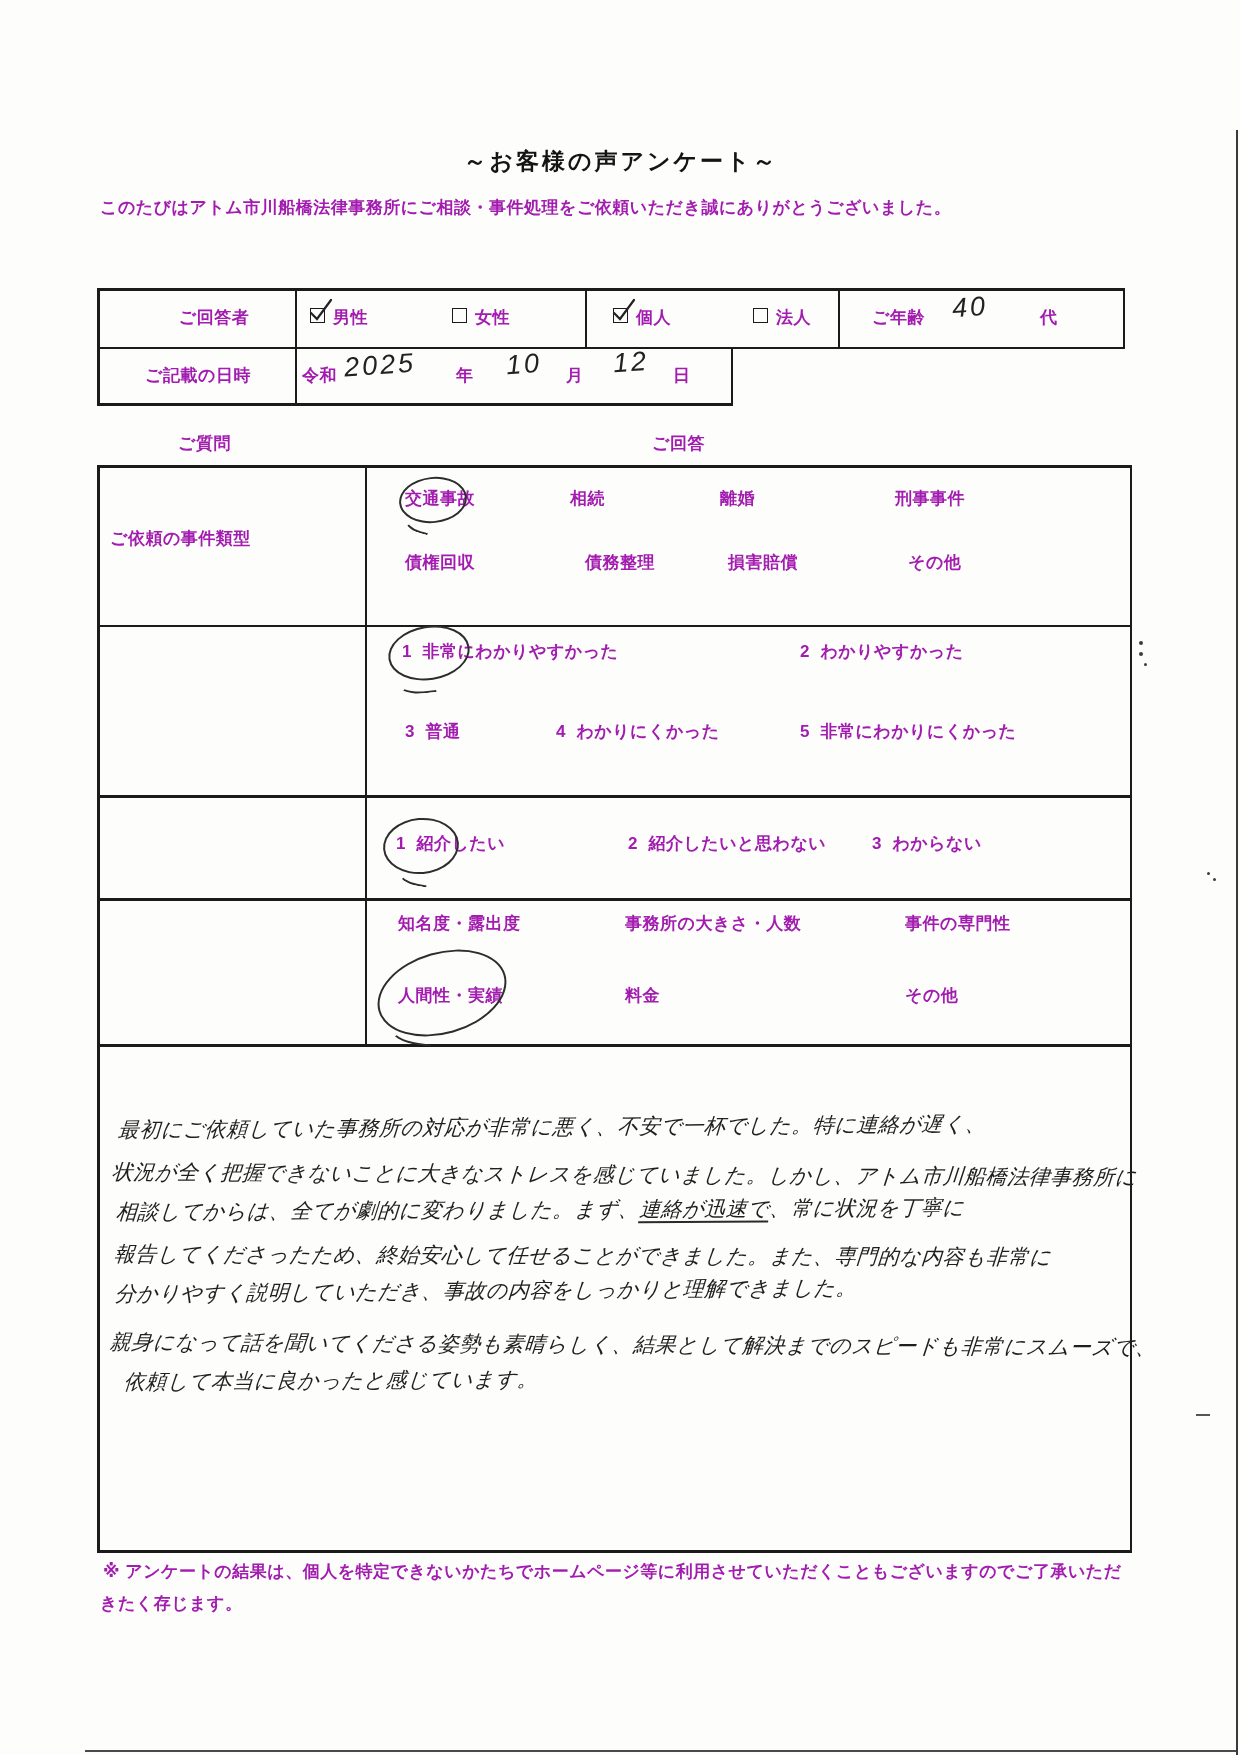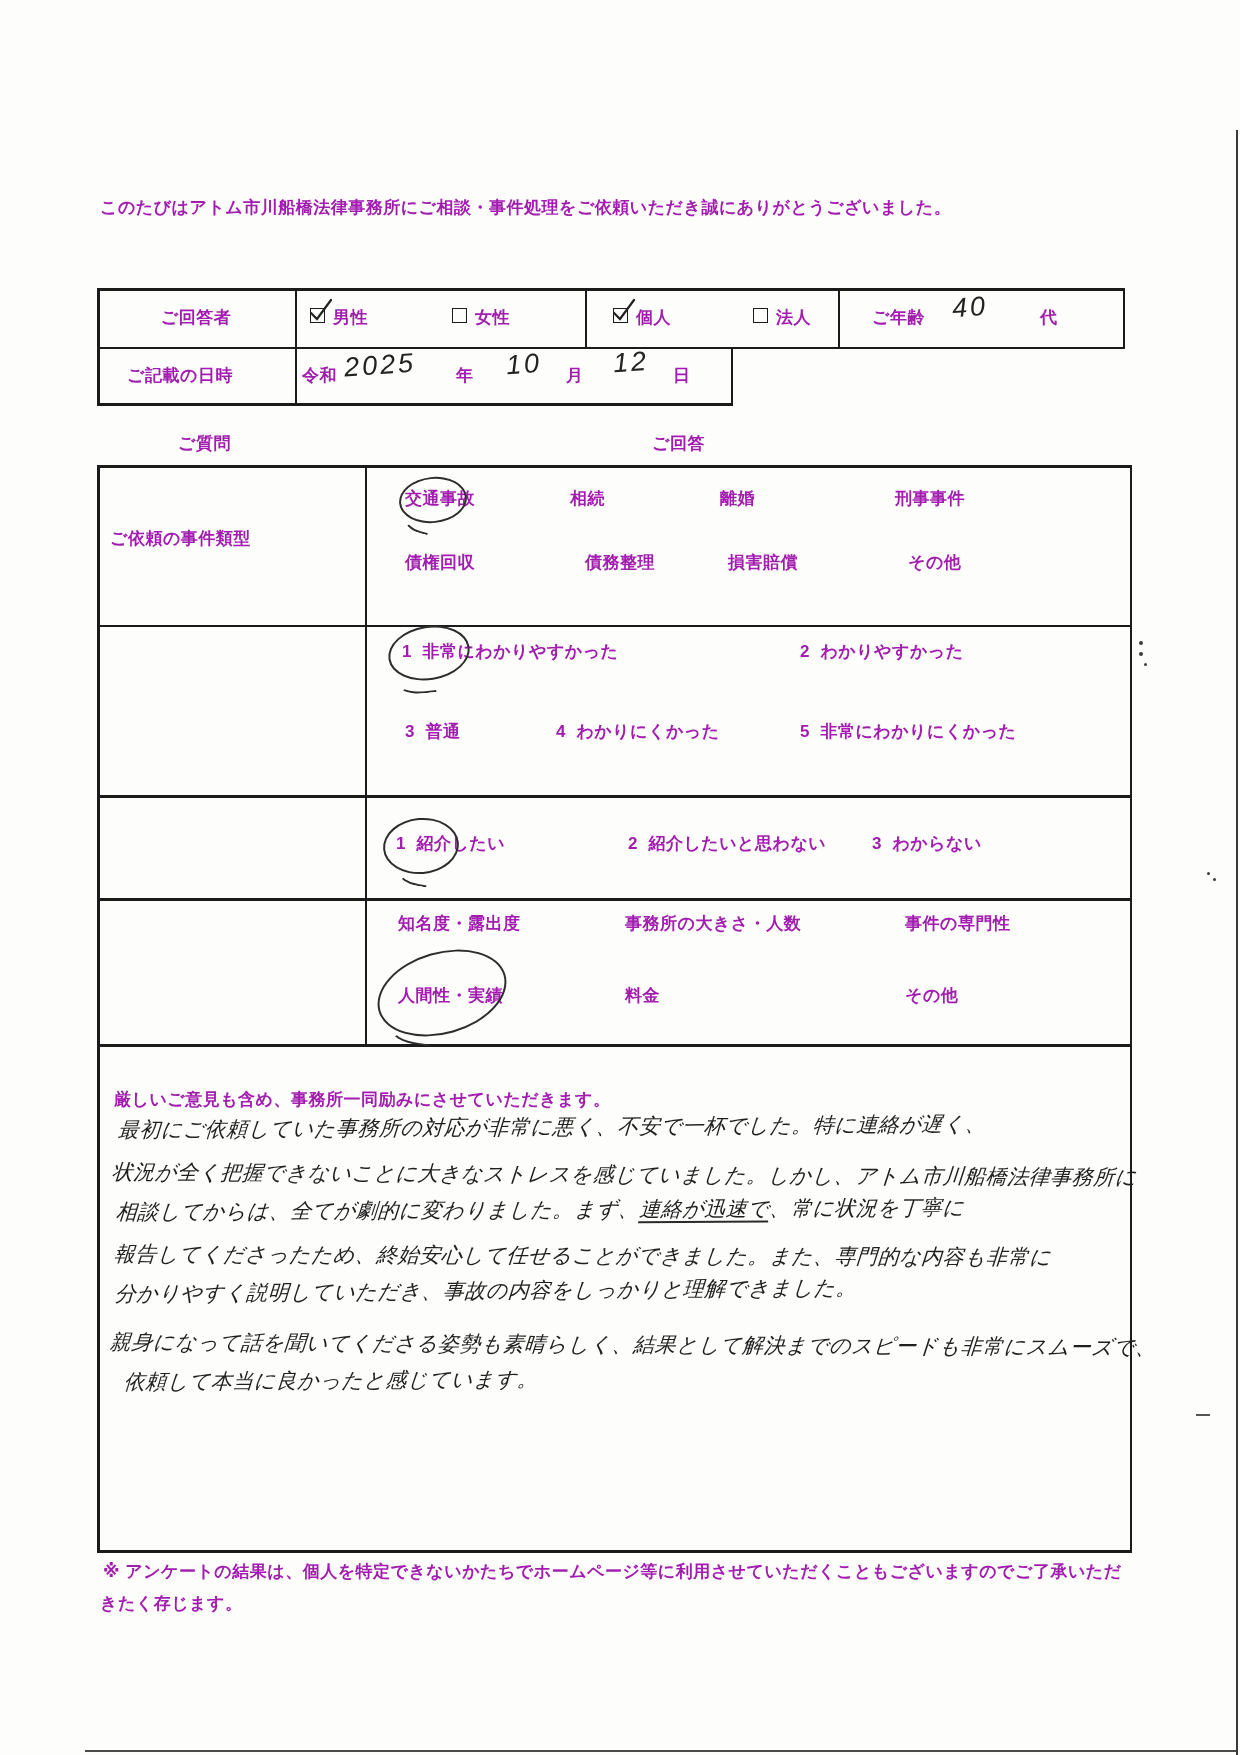--- a/index.html
+++ b/index.html
@@ -6,21 +6,21 @@
   .page{
     position:relative;width:1240px;height:1755px;margin:0 auto;
     background:#fdfdfc;overflow:hidden;
     font-family:"Liberation Sans","DejaVu Sans",sans-serif;
     color:#141414;
   }
   
   .pt{position:absolute;font-size:17px;font-weight:600;color:#a21caf;white-space:nowrap;letter-spacing:.5px;}
   .wrap{white-space:normal;line-height:23px;}
   .ttl{position:absolute;left:97px;width:1048px;text-align:center;font-size:23px;font-weight:700;letter-spacing:3px;}
-  .ctr{text-align:center;}
+  .ctr{text-align:center;margin-left:18px;}
   
   .bl{position:absolute;background:#1b1b1b;}
   
   .cb{position:absolute;width:13px;height:13px;border:1.6px solid #1b1b1b;background:transparent;}
   .ck{position:absolute;left:-4px;top:-12px;width:27px;height:27px;overflow:visible;}
   .ck path{stroke:#222;stroke-width:2.2;fill:none;stroke-linecap:round;}
   
   .hw{position:absolute;font-size:21px;font-weight:400;color:#1f1f1f;white-space:nowrap;
       font-style:italic;letter-spacing:.5px;transform-origin:left center;}
   .hnum{position:absolute;font-size:27px;font-weight:400;color:#222;font-style:italic;
@@ -31,20 +31,21 @@
   .mtail{position:absolute;border:0;border-bottom:2px solid #2d2d2d;border-left:2px solid transparent;
          border-radius:0 0 0 70%;background:transparent;}
   
   .speck{position:absolute;background:#3c3c3c;border-radius:50%;}
 </style>
 </head>
 <body>
 
 <div class="page">
 
+  <div class="ttl" style="top:146px">～お客様の声アンケート～</div>
   <div class="pt" style="left:100px;top:196px;font-weight:700">このたびはアトム市川船橋法律事務所にご相談・事件処理をご依頼いただき誠にありがとうございました。</div>
 
   <div class="bl" style="left:97px;top:288px;width:1028px;height:3px"></div>
   <div class="bl" style="left:97px;top:347px;width:1028px;height:2px"></div>
   <div class="bl" style="left:97px;top:403px;width:636px;height:3px"></div>
   <div class="bl" style="left:97px;top:288px;width:3px;height:118px"></div>
   <div class="bl" style="left:295px;top:288px;width:2px;height:118px"></div>
   <div class="bl" style="left:585px;top:288px;width:2px;height:61px"></div>
   <div class="bl" style="left:838px;top:288px;width:2px;height:61px"></div>
   <div class="bl" style="left:1123px;top:288px;width:2px;height:61px"></div>
@@ -126,21 +127,20 @@
 
   <div class="pt" style="left:398px;top:912px">知名度・露出度</div>
   <div class="pt" style="left:625px;top:912px">事務所の大きさ・人数</div>
   <div class="pt" style="left:905px;top:912px">事件の専門性</div>
   <div class="pt" style="left:398px;top:984px">人間性・実績</div>
   <div class="pt" style="left:625px;top:984px">料金</div>
   <div class="pt" style="left:905px;top:984px">その他</div>
   <div class="mark" style="left:376px;top:952px;width:128px;height:78px;transform:rotate(-16deg)"></div>
   <div class="mtail" style="left:390px;top:1026px;width:40px;height:16px;transform:rotate(8deg)"></div>
 
-  <div class="pt" style="left:114px;top:1088px">厳しいご意見も含め、事務所一同励みにさせていただきます。</div>
 
   <div class="hw" style="left:118px;top:1116px;transform:rotate(-.4deg) skewX(-4deg)">最初にご依頼していた事務所の対応が非常に悪く、不安で一杯でした。特に連絡が遅く、</div>
   <div class="hw" style="left:112px;top:1158px;transform:rotate(.3deg) skewX(-4deg)">状況が全く把握できないことに大きなストレスを感じていました。しかし、アトム市川船橋法律事務所に</div>
   <div class="hw" style="left:116px;top:1198px;transform:rotate(-.3deg) skewX(-4deg)"><span>相談してからは、全てが劇的に変わりました。まず、</span><span class="u">連絡が迅速で</span><span>、常に状況を丁寧に</span></div>
   <div class="hw" style="left:114px;top:1240px;transform:rotate(.2deg) skewX(-4deg)">報告してくださったため、終始安心して任せることができました。また、専門的な内容も非常に</div>
   <div class="hw" style="left:115px;top:1280px;transform:rotate(-.5deg) skewX(-4deg)">分かりやすく説明していただき、事故の内容をしっかりと理解できました。</div>
   <div class="hw" style="left:110px;top:1328px;transform:rotate(.3deg) skewX(-4deg)">親身になって話を聞いてくださる姿勢も素晴らしく、結果として解決までのスピードも非常にスムーズで、</div>
   <div class="hw" style="left:124px;top:1368px;transform:rotate(-.4deg) skewX(-4deg)">依頼して本当に良かったと感じています。</div>
 
   <div class="pt" style="left:103px;top:1560px;font-weight:700">※ アンケートの結果は、個人を特定できないかたちでホームページ等に利用させていただくこともございますのでご了承いただ</div>

